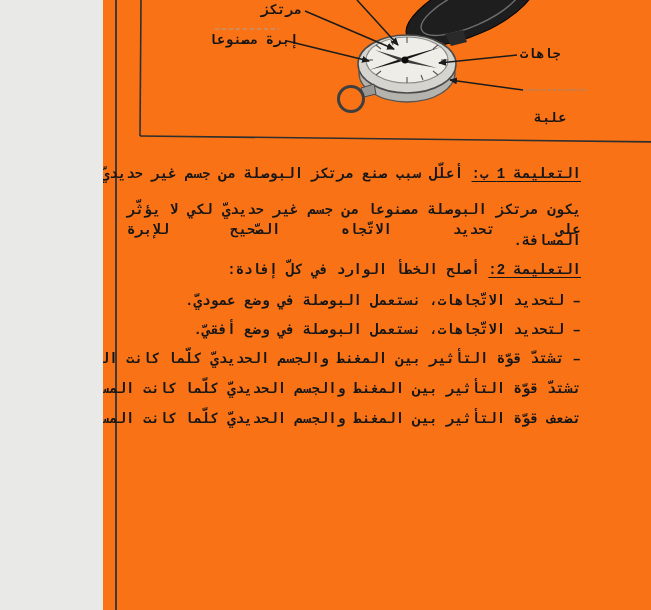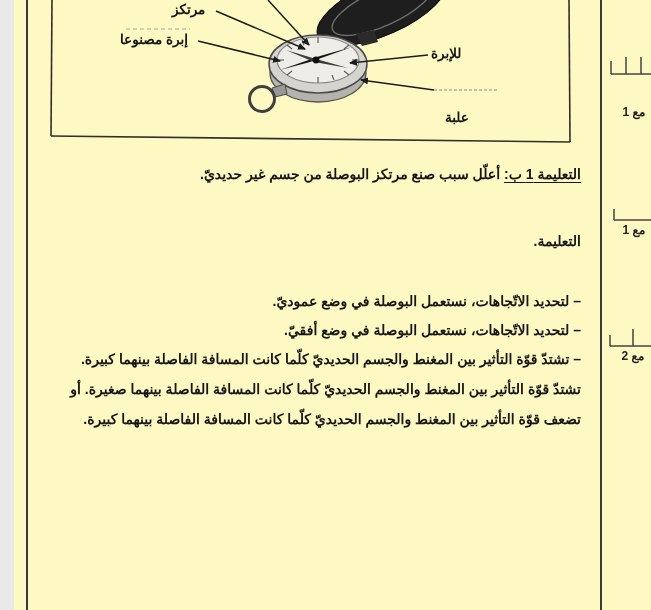--- a/index.html
+++ b/index.html
@@ -1,21 +1,21 @@
 <!DOCTYPE html>
 <html lang="ar" dir="rtl"><head>
 <meta charset="utf-8">
 <style>
   html,body{margin:0;padding:0;background:#e9e9e7;}
   .page{
     position:relative;
-    width:637px;height:610px;
-    background:#fef9c3;
+    width:548px;height:610px;
+    background:#f97316;
     overflow:hidden;
-    font-family:Liberation Sans, sans-serif;
+    font-family:Liberation Mono, monospace;
     color:#1b1b1b;
     direction:rtl;
   }
   .vline{position:absolute;top:0;bottom:0;width:1.5px;background:#3a3a3a;}
   .diagram-svg{position:absolute;left:0;top:0;}
   .dg-label{
     position:absolute;font-size:13.5px;font-weight:700;color:#141414;
     white-space:nowrap;direction:rtl;
   }
   .txt{
@@ -92,21 +92,21 @@
       <path d="M254,0 L295,45" marker-end="url(#ah)"></path>
       <path d="M414,55 L336,63" marker-end="url(#ah)"></path>
       <path d="M420,90 L347,80" marker-end="url(#ah)"></path>
     </g>
     <line x1="420" y1="90" x2="483" y2="90" stroke="#8a8a8a" stroke-width="1.1" stroke-dasharray="3,2"></line>
     <line x1="112" y1="29" x2="176" y2="29" stroke="#a5a5a2" stroke-width="1" stroke-dasharray="4,3"></line>
   </svg>
 
   <div class="dg-label" style="left:158px;top:1px;width:44px;text-align:left;">مرتكز</div>
   <div class="dg-label" style="left:106px;top:31px;">إبرة مصنوعا</div>
-  <div class="dg-label" style="left:417px;top:45px;">للإبرة</div>
+  <div class="dg-label" style="left:417px;top:45px;">جاهات</div>
   <div class="dg-label" style="left:431px;top:97px;margin-top:12px;">علبة</div>
 
   <svg class="score-mark" style="left:596px;top:55px;" width="48" height="22">
     <path d="M1,6 V19 M16,2 V19 M31,2 V19 M46,3 V19 M1,19 H46" stroke="#444" stroke-width="1.5" fill="none"></path>
   </svg>
   <div class="score-label" style="left:594px;top:77px;margin-top:28px;">مع 1</div>
 
   <svg class="score-mark" style="left:599px;top:201px;" width="42" height="22">
     <path d="M1,8 V19 M39,2 V19 M1,19 H39" stroke="#444" stroke-width="1.5" fill="none"></path>
   </svg>
@@ -116,23 +116,29 @@
     <path d="M1,8 V19 M24,2 V19 M46,6 V19 M1,19 H46" stroke="#444" stroke-width="1.5" fill="none"></path>
   </svg>
   <div class="score-label" style="left:593px;top:349px;">مع 2</div>
 
   <div class="txt" style="top:164px;">
     <span class="heading">التعليمة 1 ب:</span>
     <span> </span>
     <span>أعلّل سبب صنع مرتكز البوصلة من جسم غير حديديّ.</span>
   </div>
 
+  <div class="txt justify" style="top:200px;">يكون مرتكز البوصلة مصنوعا من جسم غير حديديّ لكي لا يؤثّر على تحديد الاتّجاه الصّحيح للإبرة</div>
 
-  <div class="txt" style="top:231px;">التعليمة.</div>
+  <div class="txt" style="top:231px;">المسافة.</div>
 
+  <div class="txt" style="top:260px;">
+    <span class="heading">التعليمة 2:</span>
+    <span> </span>
+    <span>أصلح الخطأ الوارد في كلّ إفادة:</span>
+  </div>
 
   <div class="txt" style="top:320px;">– لتحديد الاتّجاهات، نستعمل البوصلة في وضع أفقيّ.</div>
   <div class="txt" style="top:291px;">– لتحديد الاتّجاهات، نستعمل البوصلة في وضع عموديّ.</div>
   <div class="txt" style="top:349px;">– تشتدّ قوّة التأثير بين المغنط والجسم الحديديّ كلّما كانت المسافة الفاصلة بينهما كبيرة.</div>
   <div class="txt" style="top:379px;">تشتدّ قوّة التأثير بين المغنط والجسم الحديديّ كلّما كانت المسافة الفاصلة بينهما صغيرة. أو</div>
   <div class="txt" style="top:409px;">تضعف قوّة التأثير بين المغنط والجسم الحديديّ كلّما كانت المسافة الفاصلة بينهما كبيرة.</div>
 
 </div>
 
 </body></html>

